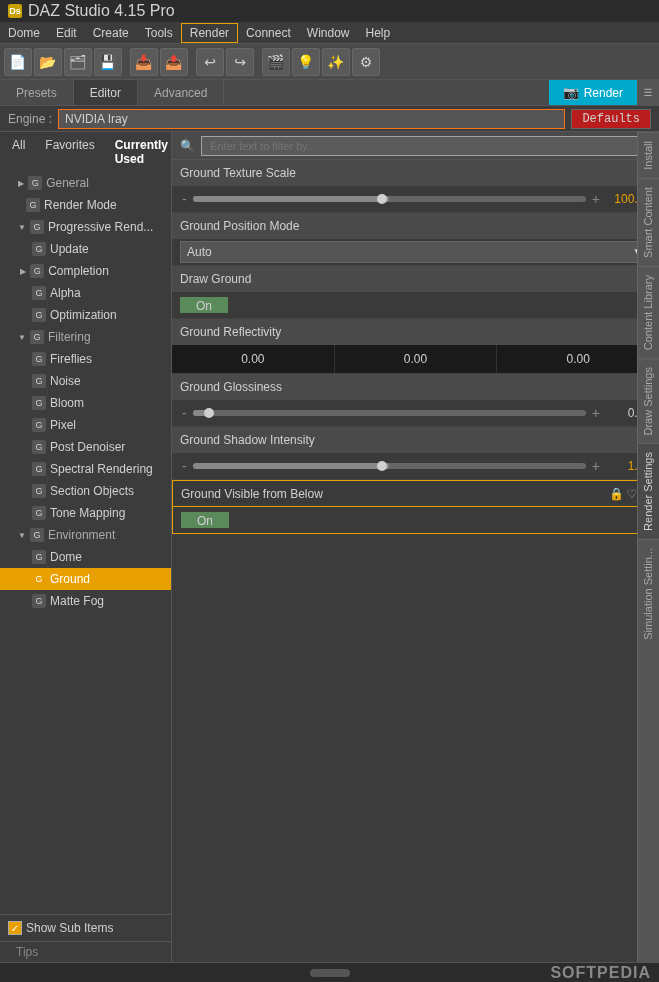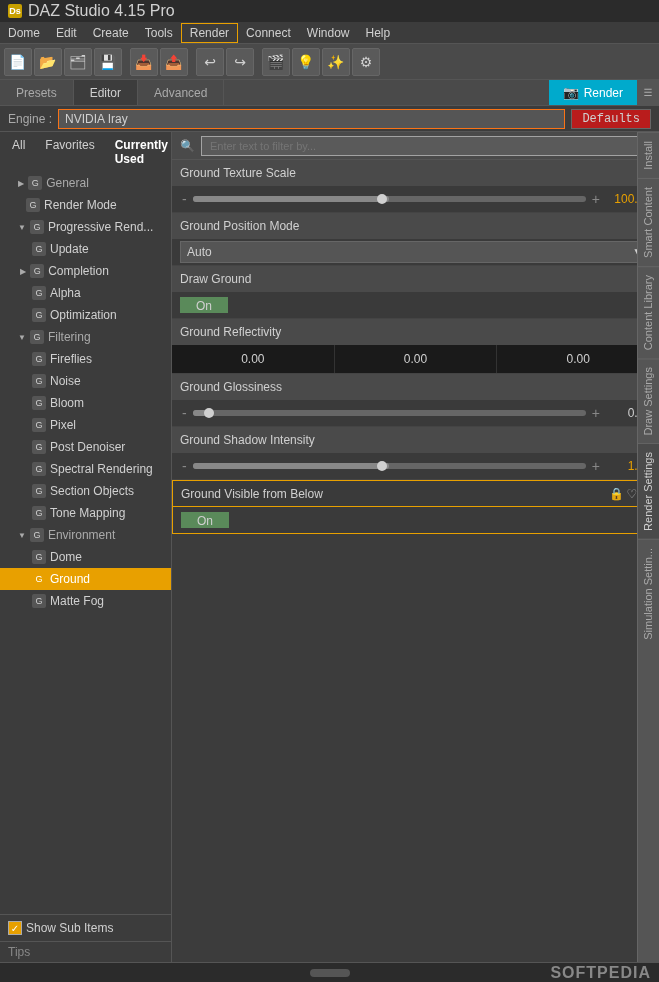--- a/index.html
+++ b/index.html
@@ -577,21 +577,21 @@
         <span>Matte Fog</span>
       </div>
     </div>
 
     <div class="sidebar-bottom">
       <div class="checkbox-area">
         <div class="cb">✓</div>
         <span>Show Sub Items</span>
       </div>
     </div>
-    <div style="padding:3px 8px; border-top:1px solid #555;">
+    <div style="padding:3px 16px; border-top:1px solid #555;">
       <span style="font-size:12px; color:#888;">Tips</span>
     </div>
   </div>
 
   <div class="right-panel">
 
     <div class="filter-bar">
       <span style="color:#888;">🔍</span>
       <input class="filter-input" type="text" placeholder="Enter text to filter by..." style="">
     </div>

